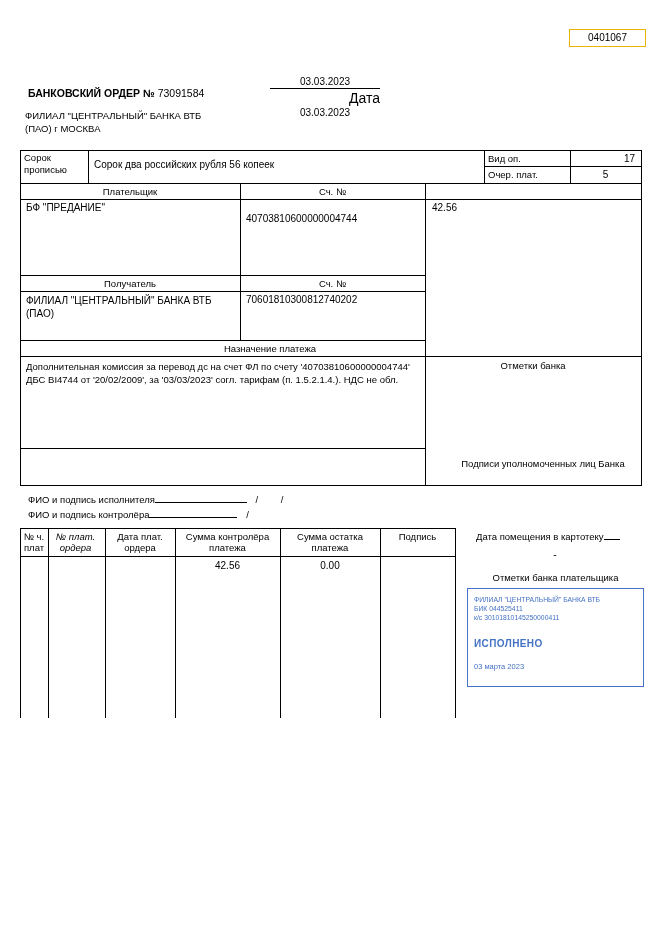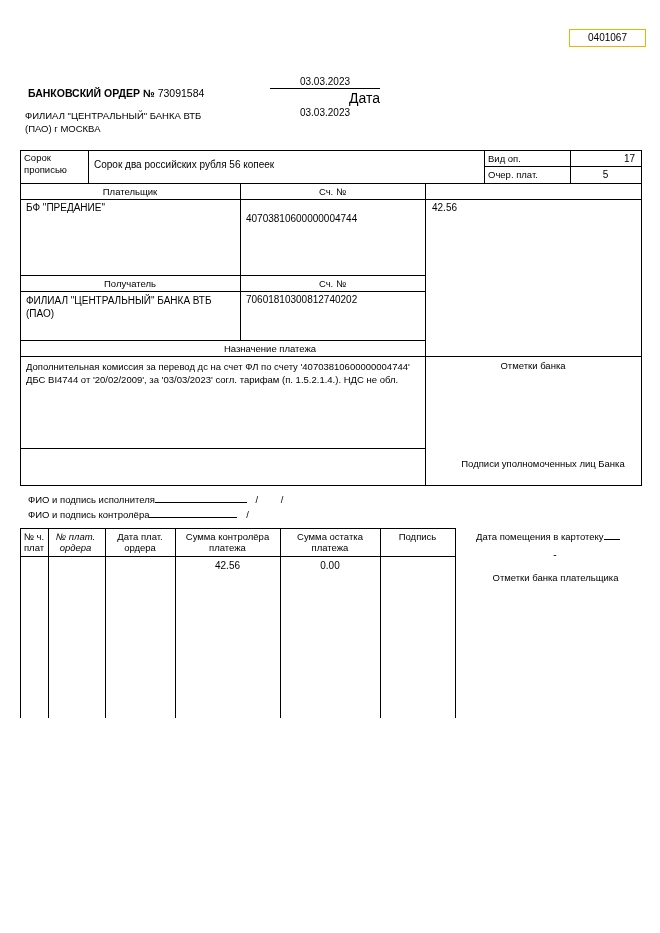--- a/index.html
+++ b/index.html
@@ -128,14 +128,21 @@
 
   <div class="abs t10 ctr" style="left:176px;top:560px;width:103px;">42.56</div>
   <div class="abs t10 ctr" style="left:281px;top:560px;width:98px;">0.00</div>
 
   <div class="abs t95" style="left:476px;top:531px;white-space:nowrap;">
     <span>Дата помещения в картотеку</span><span class="fill-underline"></span>
   </div>
   <div class="abs t10 ctr" style="left:540px;top:549px;width:30px;">-</div>
   <div class="abs t95 ctr" style="left:467px;top:572px;width:177px;">Отметки банка плательщика</div>
 
+  <div class="stamp">
+    <div class="stamp-small">ФИЛИАЛ "ЦЕНТРАЛЬНЫЙ" БАНКА ВТБ</div>
+    <div class="stamp-small">БИК 044525411</div>
+    <div class="stamp-small">к/с 30101810145250000411</div>
+    <div class="stamp-status">ИСПОЛНЕНО</div>
+    <div class="stamp-date">03 марта 2023</div>
+  </div>
 
 </div>
 
 </body></html>

